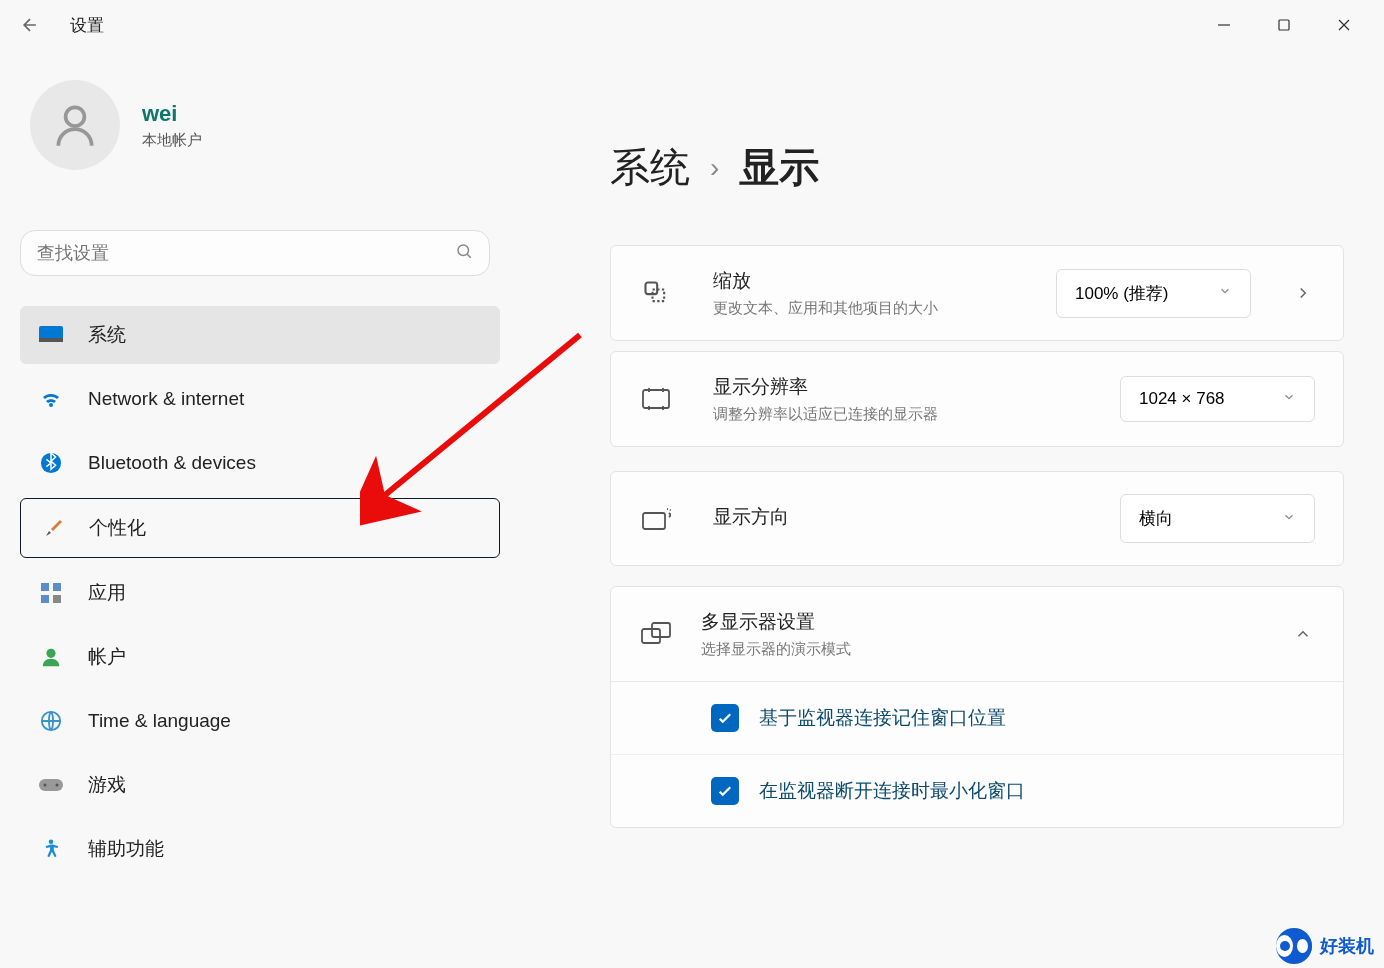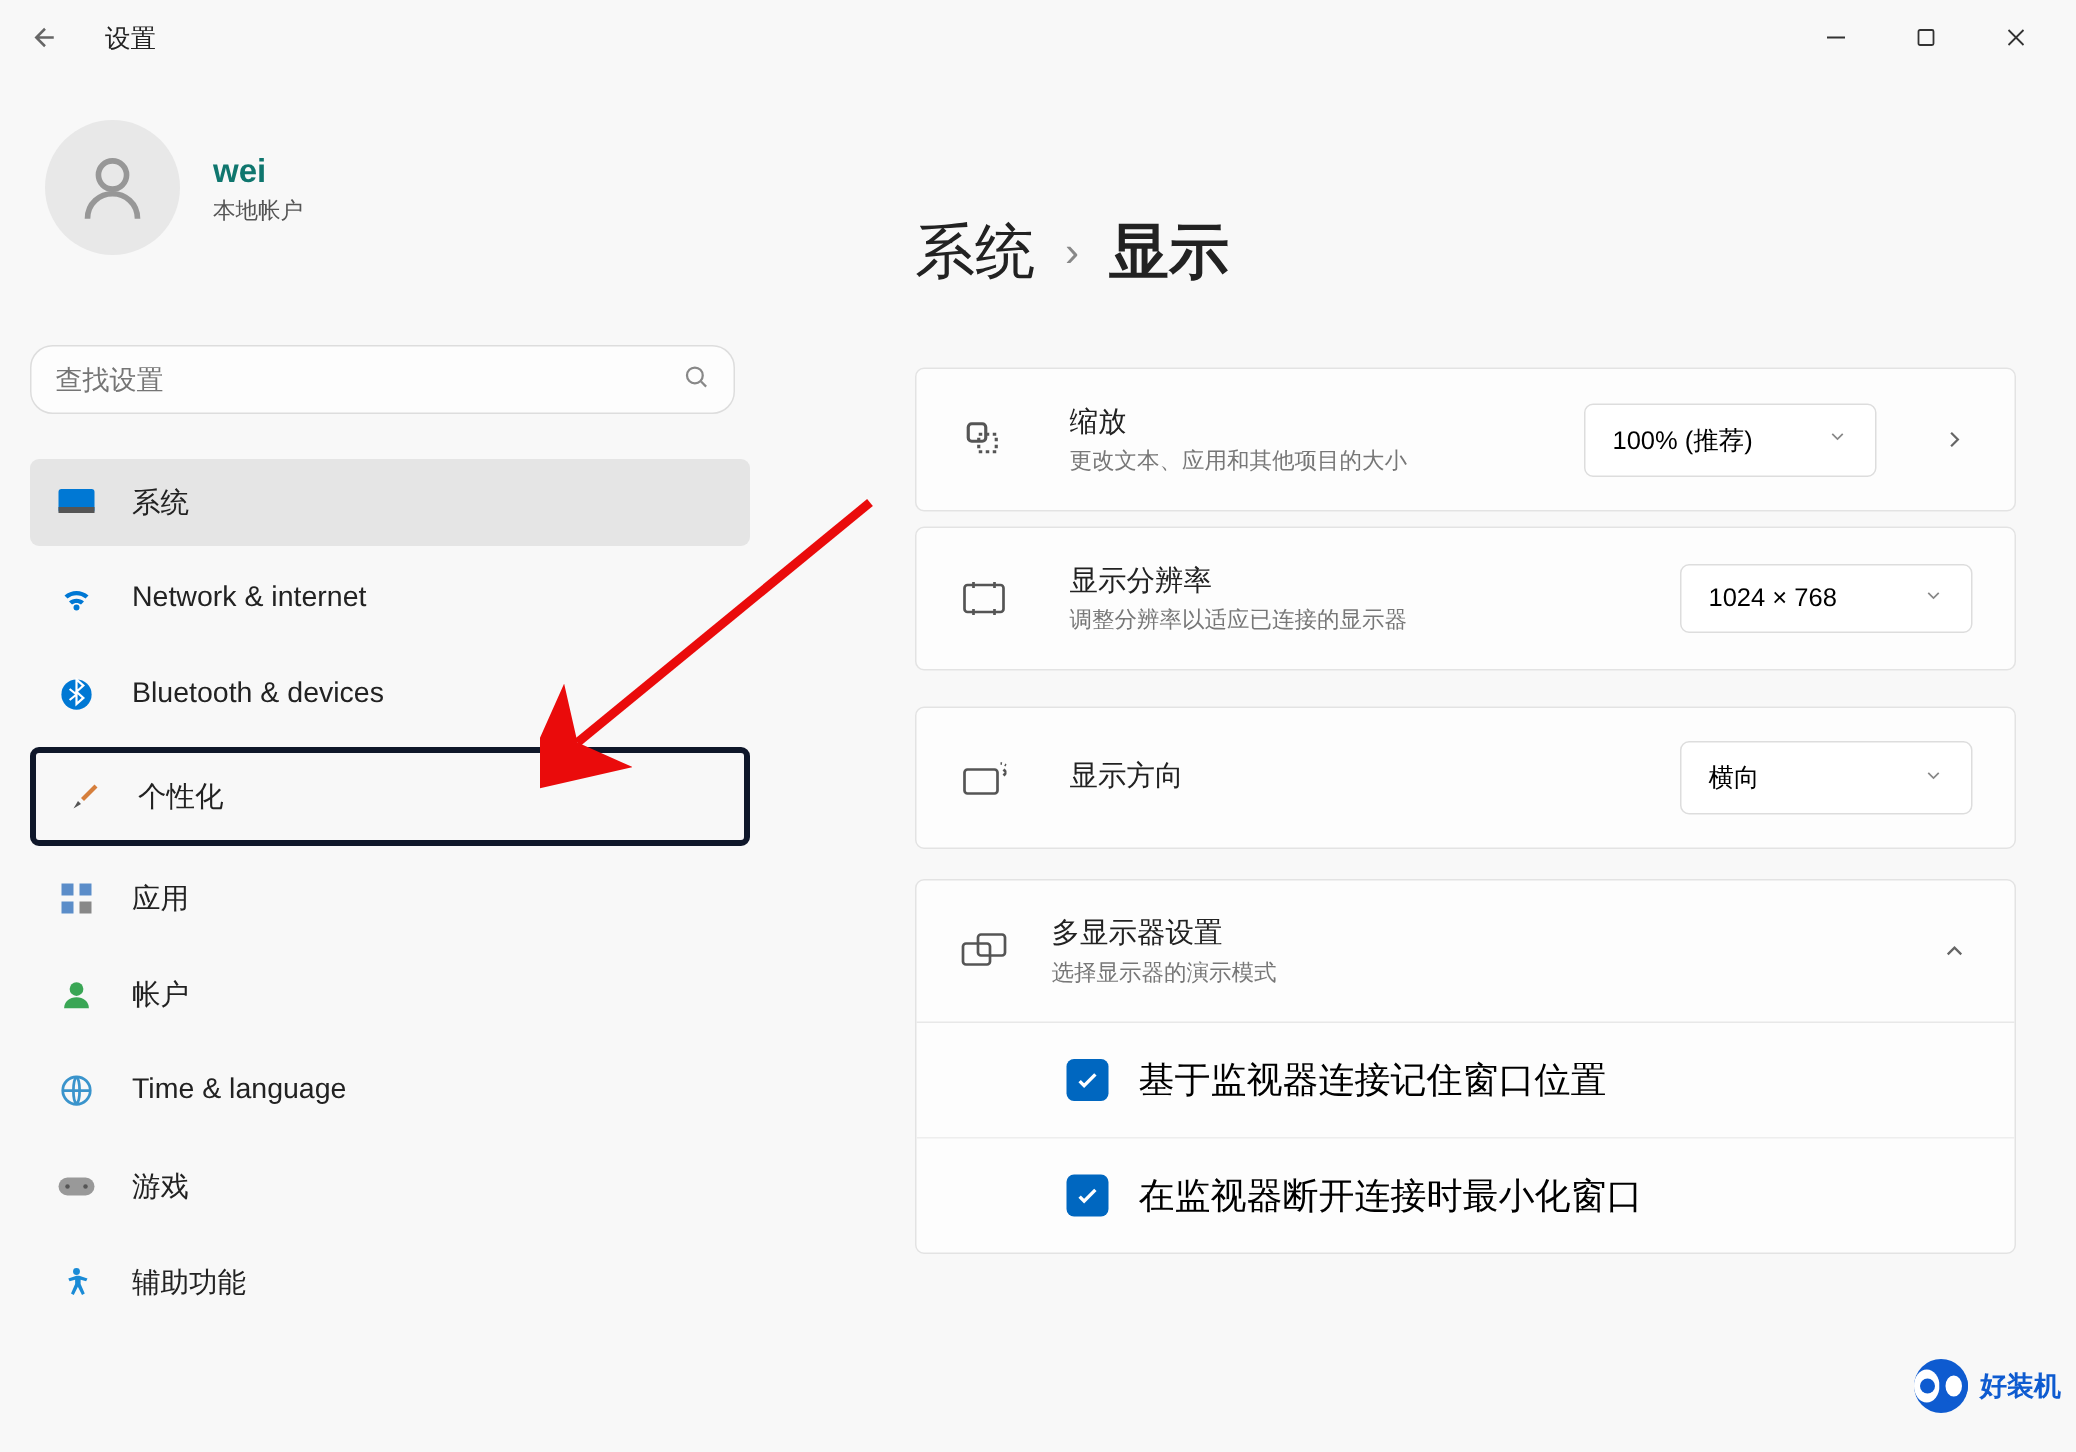--- a/index.html
+++ b/index.html
@@ -20,21 +20,21 @@
     .profile-name { font-size: 22px; font-weight: 700; color: #0f766e; }
     .profile-type { font-size: 15px; color: #555; margin-top: 4px; }
     
     .search-box { margin: 20px 10px 30px 0; border: 1px solid #ddd; border-radius: 15px; height: 46px; display: flex; align-items: center; padding: 0 16px; background: #fdfdfd; }
     .search-input { border: none; outline: none; flex: 1; font-size: 18px; background: transparent; }
     .search-icon { color: #888; }
     
     .nav { list-style: none; }
     .nav-item { display: flex; align-items: center; gap: 24px; padding: 16px 18px; border-radius: 6px; font-size: 19px; color: #222; cursor: pointer; margin-bottom: 6px; position: relative; }
     .nav-item.active { background: #e5e5e5; }
-    .nav-item.highlighted { border: 4px solid #0f172a; }
+    .nav-item.highlighted { border: 1px solid #0f172a; }
     .nav-icon { width: 26px; height: 26px; display: flex; align-items: center; justify-content: center; font-size: 20px; }
     
     .content { flex: 1; padding: 90px 40px 0 110px; }
     .breadcrumb { display: flex; align-items: center; gap: 20px; font-size: 40px; color: #222; margin-bottom: 50px; }
     .bc-sep { color: #888; font-size: 28px; }
     .bc-current { font-weight: 600; }
     
     .setting-card { border: 1px solid #e3e3e3; border-radius: 6px; background: #fdfdfd; margin-bottom: 10px; padding: 22px 28px; display: flex; align-items: center; gap: 40px; }
     .sc-icon { width: 34px; height: 34px; display: flex; align-items: center; justify-content: center; color: #555; }
     .sc-text { flex: 1; min-width: 0; }
@@ -44,26 +44,26 @@
     .sc-expand { width: 24px; height: 24px; display: flex; align-items: center; justify-content: center; color: #666; cursor: pointer; }
     .sc-chevron { color: #888; }
     
     .multi-display-card { border: 1px solid #e3e3e3; border-radius: 6px; background: #fdfdfd; margin-top: 20px; }
     .md-header { padding: 22px 28px; display: flex; align-items: center; gap: 28px; cursor: pointer; }
     .md-body { border-top: 1px solid #e8e8e8; }
     .checkbox-row { padding: 22px 28px 22px 100px; display: flex; align-items: center; gap: 20px; border-bottom: 1px solid #eee; }
     .checkbox-row:last-child { border-bottom: none; }
     .cbx { width: 28px; height: 28px; background: #0067c0; border-radius: 5px; display: flex; align-items: center; justify-content: center; color: #fff; cursor: pointer; flex-shrink: 0; }
     .cbx svg { width: 18px; height: 18px; }
-    .checkbox-label { font-size: 24px; color: #000000; }
+    .checkbox-label { font-size: 19px; color: #0c4a6e; }
     
     .annotation-arrow { position: absolute; left: 360px; top: 320px; pointer-events: none; }
     .annotation-arrow svg { width: 240px; height: 230px; }
     
-    .watermark { position: absolute; right: 10px; bottom: 26px; display: flex; align-items: center; gap: 8px; font-size: 18px; font-weight: bold; color: #0e5bd0; }
+    .watermark { position: absolute; right: 10px; bottom: 4px; display: flex; align-items: center; gap: 8px; font-size: 18px; font-weight: bold; color: #0e5bd0; }
     .wm-icon { width: 36px; height: 36px; background: #0e5bd0; border-radius: 50%; position: relative; display:flex; align-items:center; justify-content:center; }
     .wm-icon::after { content:''; width: 14px; height: 14px; background:#fff; border-radius:50%; border:4px solid #0e5bd0; box-shadow: 0 0 0 6px #fff inset; }
     .wm-inner { width: 22px; height: 22px; background: #fff; border-radius: 50%; display:flex; align-items:center; justify-content:center; }
     .wm-dot { width: 10px; height: 10px; background: #0e5bd0; border-radius: 50%; }
   </style>
 </head>
 <body>
 
 <div class="titlebar">
   <div class="back-btn">

